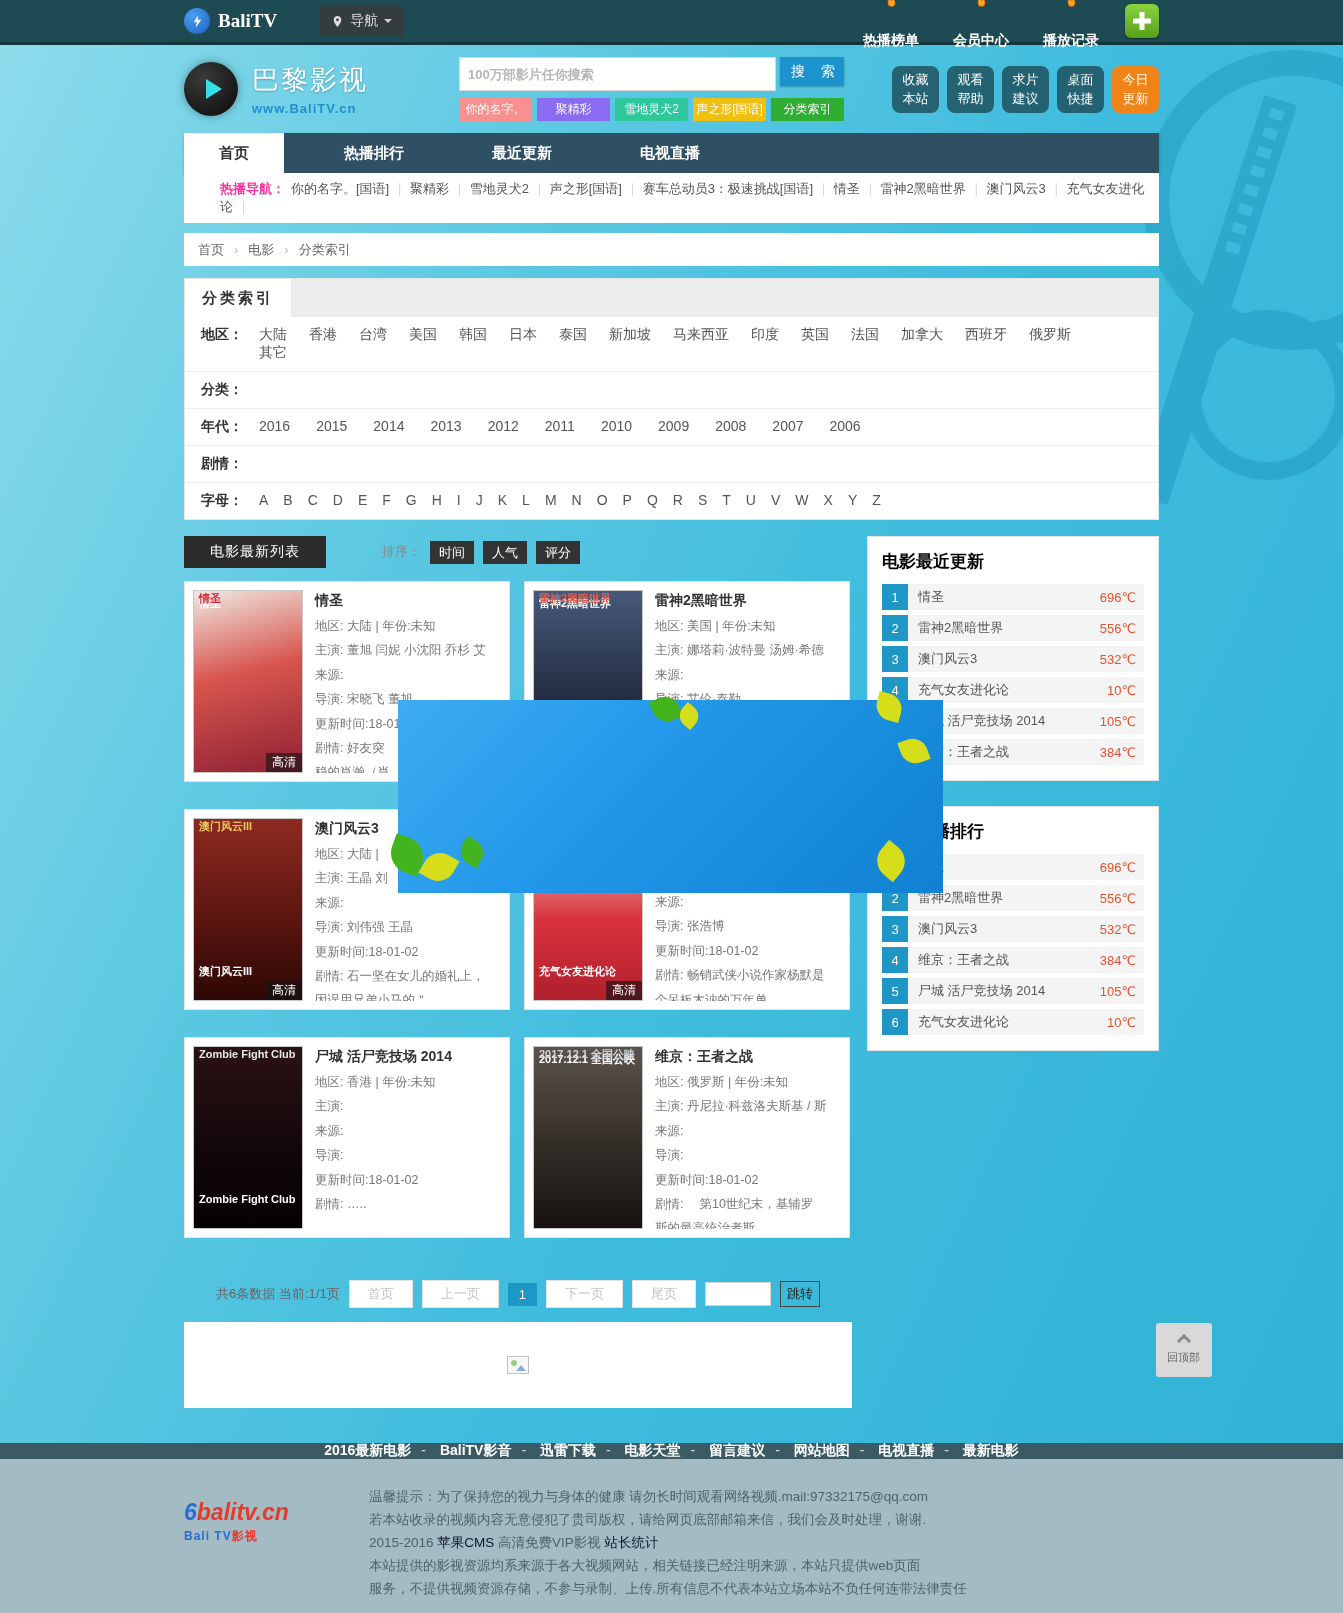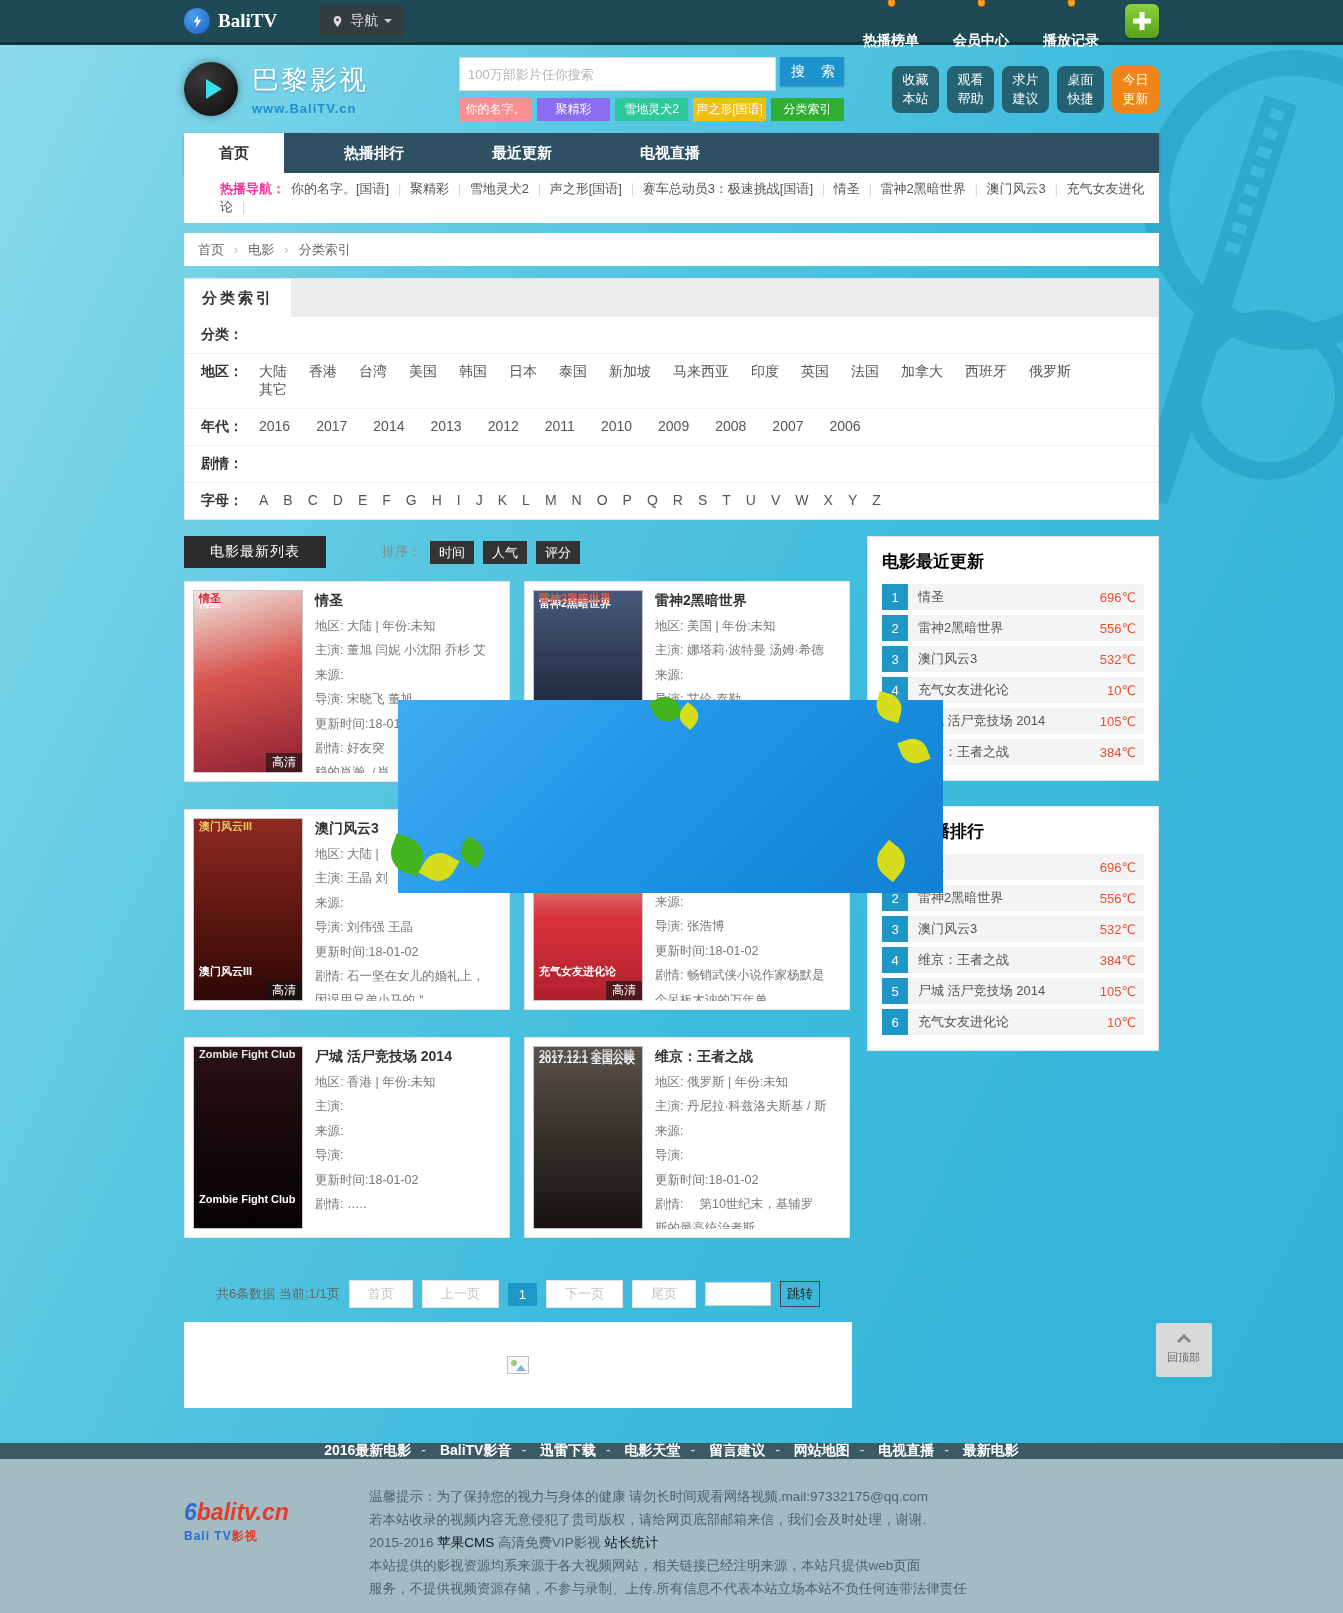--- a/index.html
+++ b/index.html
@@ -33,21 +33,21 @@
   
   .header { position:relative; height:88px; z-index:4; }
   .hd-in { width:975px; margin:0 auto; height:100%; display:flex; align-items:center; position:relative; }
   .logo { display:flex; align-items:center; gap:14px; width:275px; }
   .playbtn { width:54px; height:54px; border-radius:50%; background:radial-gradient(circle at 35% 30%,#3a3a3a,#0a0a0a); box-shadow:0 0 10px rgba(0,0,0,.35); display:flex; align-items:center; justify-content:center; cursor:pointer; }
   .playbtn i { width:0; height:0; border-left:16px solid #35e0e8; border-top:10px solid transparent; border-bottom:10px solid transparent; margin-left:5px; }
   .sitename { color:#fff; font-size:27px; letter-spacing:2px; text-shadow:0 1px 2px rgba(0,60,80,.35); }
   .siteurl { color:#1f8fd0; font-size:13px; font-weight:bold; margin-top:3px; letter-spacing:1px; }
   .searchwrap { width:385px; }
   .searchrow { display:flex; }
-  .searchrow input { flex:1; height:29px; border:1px solid #d8d8d8; padding:16px 8px; font-size:13px; color:#333; outline:none; }
+  .searchrow input { flex:1; height:29px; border:1px solid #d8d8d8; padding:16px 8px; font-size:13px; color:#333; outline:none;font-weight:bold; }
   .searchrow input::placeholder { color:#b5b5b5; }
   .sbtn { width:64px; height:29px; margin-left:4px; background:#1c93cc; color:#fff; border:none; font-size:14px; letter-spacing:6px; padding-left:8px; cursor:pointer; box-shadow:0 1px 2px rgba(0,0,0,.25); }
   .tagrow { display:flex; gap:5px; margin-top:7px; }
   .tag { color:#fff; font-size:12px; padding:3px 0; text-align:center; flex:1; cursor:pointer; white-space:nowrap; overflow:hidden; }
   .quick { margin-left:auto; display:flex; gap:8px; }
   .qbtn { width:47px; height:47px; border-radius:8px; background:rgba(23,62,72,.72); color:#fff; font-size:13px; display:flex; flex-direction:column; align-items:center; justify-content:center; line-height:1.5; cursor:pointer; }
   .qbtn:last-child { background:#f08418; }
 
   
   .container { width:975px; margin:0 auto; position:relative; }
@@ -291,27 +291,20 @@
         <span class="crumb">分类索引</span>
       </div>
 
     <div class="filterbox">
       <div class="filterhead">
         <div class="filtertab">分类索引</div>
       </div>
       <div class="filterbody">
 
           <div class="frow">
-            <span class="flabel">分类：</span>
-            <span class="fitems">
-              
-            </span>
-          </div>
-
-          <div class="frow">
             <span class="flabel">地区：</span>
             <span class="fitems">
 
             <a class="fitem">大陆</a>
               <a class="fitem">香港</a>
               <a class="fitem">台湾</a>
               <a class="fitem">美国</a>
               <a class="fitem">韩国</a>
               <a class="fitem">日本</a>
               <a class="fitem">泰国</a>
@@ -321,25 +314,32 @@
               <a class="fitem">英国</a>
               <a class="fitem">法国</a>
               <a class="fitem">加拿大</a>
               <a class="fitem">西班牙</a>
               <a class="fitem">俄罗斯</a>
               <a class="fitem">其它</a>
             </span>
           </div>
 
           <div class="frow">
+            <span class="flabel">分类：</span>
+            <span class="fitems">
+              
+            </span>
+          </div>
+
+          <div class="frow">
             <span class="flabel">年代：</span>
             <span class="fitems">
 
             <a class="fitem">2016</a>
-              <a class="fitem">2017</a>
+              <a class="fitem">2015</a>
               <a class="fitem">2014</a>
               <a class="fitem">2013</a>
               <a class="fitem">2012</a>
               <a class="fitem">2011</a>
               <a class="fitem">2010</a>
               <a class="fitem">2009</a>
               <a class="fitem">2008</a>
               <a class="fitem">2007</a>
               <a class="fitem">2006</a>
             </span>

